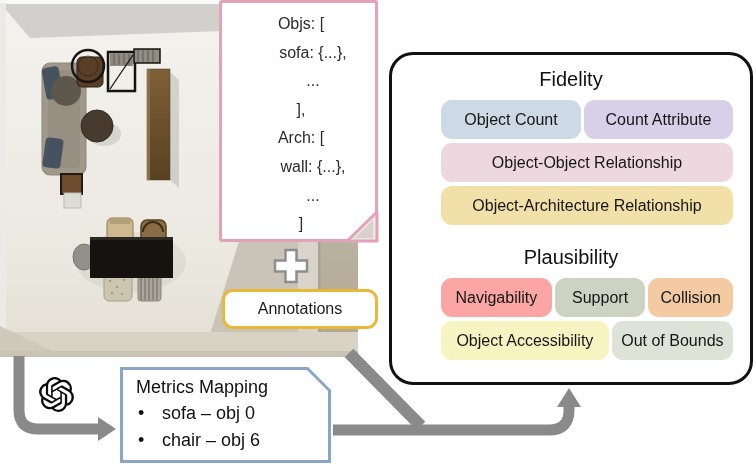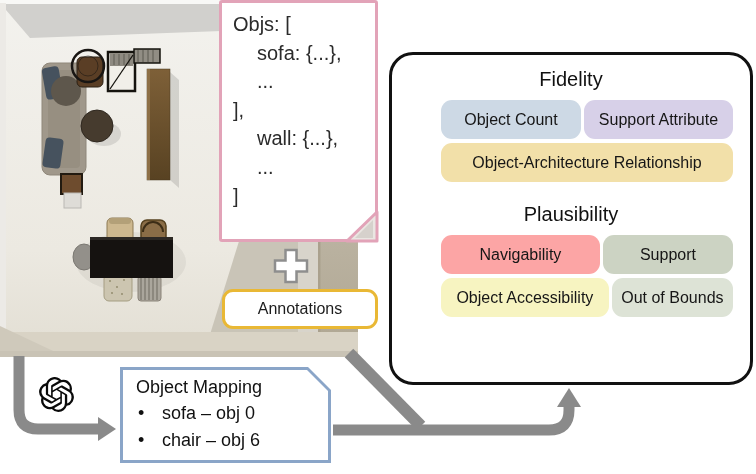--- a/index.html
+++ b/index.html
@@ -7,21 +7,21 @@
   body { font-family:"Liberation Sans", sans-serif; }
   .canvas { position:relative; width:756px; height:474px; background:#ffffff; overflow:hidden; }
 
   .room { position:absolute; left:0; top:0; width:358px; height:357px; }
 
   .arrows { position:absolute; left:0; top:0; width:756px; height:474px; pointer-events:none; }
 
   .callout { position:absolute; left:219px; top:0px; width:159px; height:242px;
              background:#ffffff; border:3px solid #e2a3b8; border-radius:3px;
              padding:7px 6px 0 11px; z-index:5; }
-  .code-line { font-size:20px; line-height:28.6px; color:#2b2b2b; white-space:pre; }
+  .code-line { font-size:16px; line-height:28.6px; color:#2b2b2b; white-space:pre;text-align:center; }
   .code-line.ind { padding-left:24px; }
   .callout-tail { position:absolute; left:342px; top:207px; width:42px; height:40px; z-index:6; }
 
   .plus-wrap { position:absolute; left:273px; top:248px; width:36px; height:36px; z-index:4; }
 
   .annotations-badge { position:absolute; left:222px; top:289px; width:156px; height:40px;
              background:#ffffff; border:3px solid #e9b835; border-radius:11px; z-index:5;
              display:flex; align-items:center; justify-content:center;
              font-size:16px; color:#1c1c1c; }
 
@@ -148,20 +148,21 @@
     <path d="M349,353 L421,426" fill="none" stroke-width="12" style="stroke: rgb(138, 138, 138);"></path>
     <path d="M333,430 H549 Q569,430 569,410 V407" fill="none" stroke-width="11" style="stroke: rgb(138, 138, 138);"></path>
     <polygon points="557,407 581,407 569,388" style="fill: rgb(138, 138, 138);"></polygon>
   </svg>
 
   <div class="callout" style="border-color: rgb(226, 163, 184);">
     <div class="code-line">Objs: [</div>
     <div class="code-line ind">sofa: {...},</div>
     <div class="code-line ind">...</div>
     <div class="code-line">],</div>
+    <div class="code-line">Arch: [</div>
     <div class="code-line ind">wall: {...},</div>
     <div class="code-line ind">...</div>
     <div class="code-line">]</div>
   </div>
   <svg class="callout-tail" viewBox="0 0 42 40">
     <polygon points="5,34 35,5 35,34" fill="#eae6e2" stroke-width="3" stroke-linejoin="round" style="stroke: rgb(226, 163, 184);"></polygon>
     <polygon points="13,31 31,13 31,31" fill="#d6d1cc"></polygon>
   </svg>
 
   <div class="plus-wrap">
@@ -171,45 +172,49 @@
   </div>
 
   <div class="annotations-badge" style="border-color: rgb(233, 184, 53);">
     <span>Annotations</span>
   </div>
 
   <div class="panel" style="border-color: rgb(17, 17, 17);">
     <div class="section-heading">Fidelity</div>
     <div class="brow">
       <div class="badge" style="flex: 153 1 0%; background-color: rgb(205, 217, 229);">Object Count</div>
-      <div class="badge" style="flex: 163 1 0%; background-color: rgb(215, 208, 232);">Support Attribute</div>
+      <div class="badge" style="flex: 163 1 0%; background-color: rgb(215, 208, 232);">Count Attribute</div>
+    </div>
+    <div class="brow">
+      <div class="badge" style="flex: 1 1 0%; background-color: rgb(238, 216, 223);">Object-Object Relationship</div>
     </div>
     <div class="brow">
       <div class="badge" style="flex: 1 1 0%; background-color: rgb(242, 224, 169);">Object-Architecture Relationship</div>
     </div>
     <div class="section-heading second">Plausibility</div>
     <div class="brow">
       <div class="badge" style="flex: 127 1 0%; background-color: #fca5a5;">Navigability</div>
       <div class="badge" style="flex: 104 1 0%; background-color: rgb(204, 211, 195); border-radius: 11px;">Support</div>
+      <div class="badge" style="flex: 97 1 0%; background-color: rgb(243, 202, 161);">Collision</div>
     </div>
     <div class="brow">
       <div class="badge" style="flex: 191 1 0%; background-color: rgb(247, 244, 193);">Object Accessibility</div>
       <div class="badge" style="flex: 138 1 0%; background-color: rgb(221, 227, 214);">Out of Bounds</div>
     </div>
   </div>
 
   <div class="openai-wrap">
     <svg width="35" height="35" viewBox="0 0 24 24">
       <path fill="#0a0a0a" d="M22.2819 9.8211a5.9847 5.9847 0 0 0-.5157-4.9108 6.0462 6.0462 0 0 0-6.5098-2.9A6.0651 6.0651 0 0 0 4.9807 4.1818a5.9847 5.9847 0 0 0-3.9977 2.9 6.0462 6.0462 0 0 0 .7427 7.0966 5.98 5.98 0 0 0 .511 4.9107 6.051 6.051 0 0 0 6.5146 2.9001A5.9847 5.9847 0 0 0 13.2599 24a6.0557 6.0557 0 0 0 5.7718-4.2058 5.9894 5.9894 0 0 0 3.9977-2.9001 6.0557 6.0557 0 0 0-.7475-7.073zm-9.022 12.6081a4.4755 4.4755 0 0 1-2.8764-1.0408l.1419-.0804 4.7783-2.7582a.7948.7948 0 0 0 .3927-.6813v-6.7369l2.02 1.1686a.071.071 0 0 1 .038.052v5.5826a4.504 4.504 0 0 1-4.4945 4.4944zm-9.6607-4.1254a4.4708 4.4708 0 0 1-.5346-3.0137l.142.0852 4.783 2.7582a.7712.7712 0 0 0 .7806 0l5.8428-3.3685v2.3324a.0804.0804 0 0 1-.0332.0615L9.74 19.9502a4.4992 4.4992 0 0 1-6.1408-1.6464zM2.3408 7.8956a4.485 4.485 0 0 1 2.3655-1.9728V11.6a.7664.7664 0 0 0 .3879.6765l5.8144 3.3543-2.0201 1.1685a.0757.0757 0 0 1-.071 0l-4.8303-2.7865A4.504 4.504 0 0 1 2.3408 7.8956zm16.5963 3.8558L13.1038 8.364 15.1192 7.2a.0757.0757 0 0 1 .071 0l4.8303 2.7913a4.4944 4.4944 0 0 1-.6765 8.1042v-5.6772a.79.79 0 0 0-.407-.667zm2.0107-3.0231l-.142-.0852-4.7735-2.7818a.7759.7759 0 0 0-.7854 0L9.409 9.2297V6.8974a.0662.0662 0 0 1 .0284-.0615l4.8303-2.7866a4.4992 4.4992 0 0 1 6.6802 4.66zM8.3065 12.863l-2.02-1.1638a.0804.0804 0 0 1-.038-.0567V6.0742a4.4992 4.4992 0 0 1 7.3757-3.4537l-.142.0805L8.704 5.459a.7948.7948 0 0 0-.3927.6813zm1.0976-2.3654l2.602-1.4998 2.6069 1.4998v2.9994l-2.5974 1.4997-2.6067-1.4997z"></path>
     </svg>
   </div>
 
   <div class="mapping-outer" style="background-color: rgb(138, 165, 200);">
     <div class="mapping-inner">
-      <div class="mapping-title">Object Mapping</div>
+      <div class="mapping-title">Metrics Mapping</div>
       <div class="mapping-item">
         <span class="dot">•</span>
         <span>sofa – obj 0</span>
       </div>
       <div class="mapping-item">
         <span class="dot">•</span>
         <span>chair – obj 6</span>
       </div>
     </div>
   </div>

